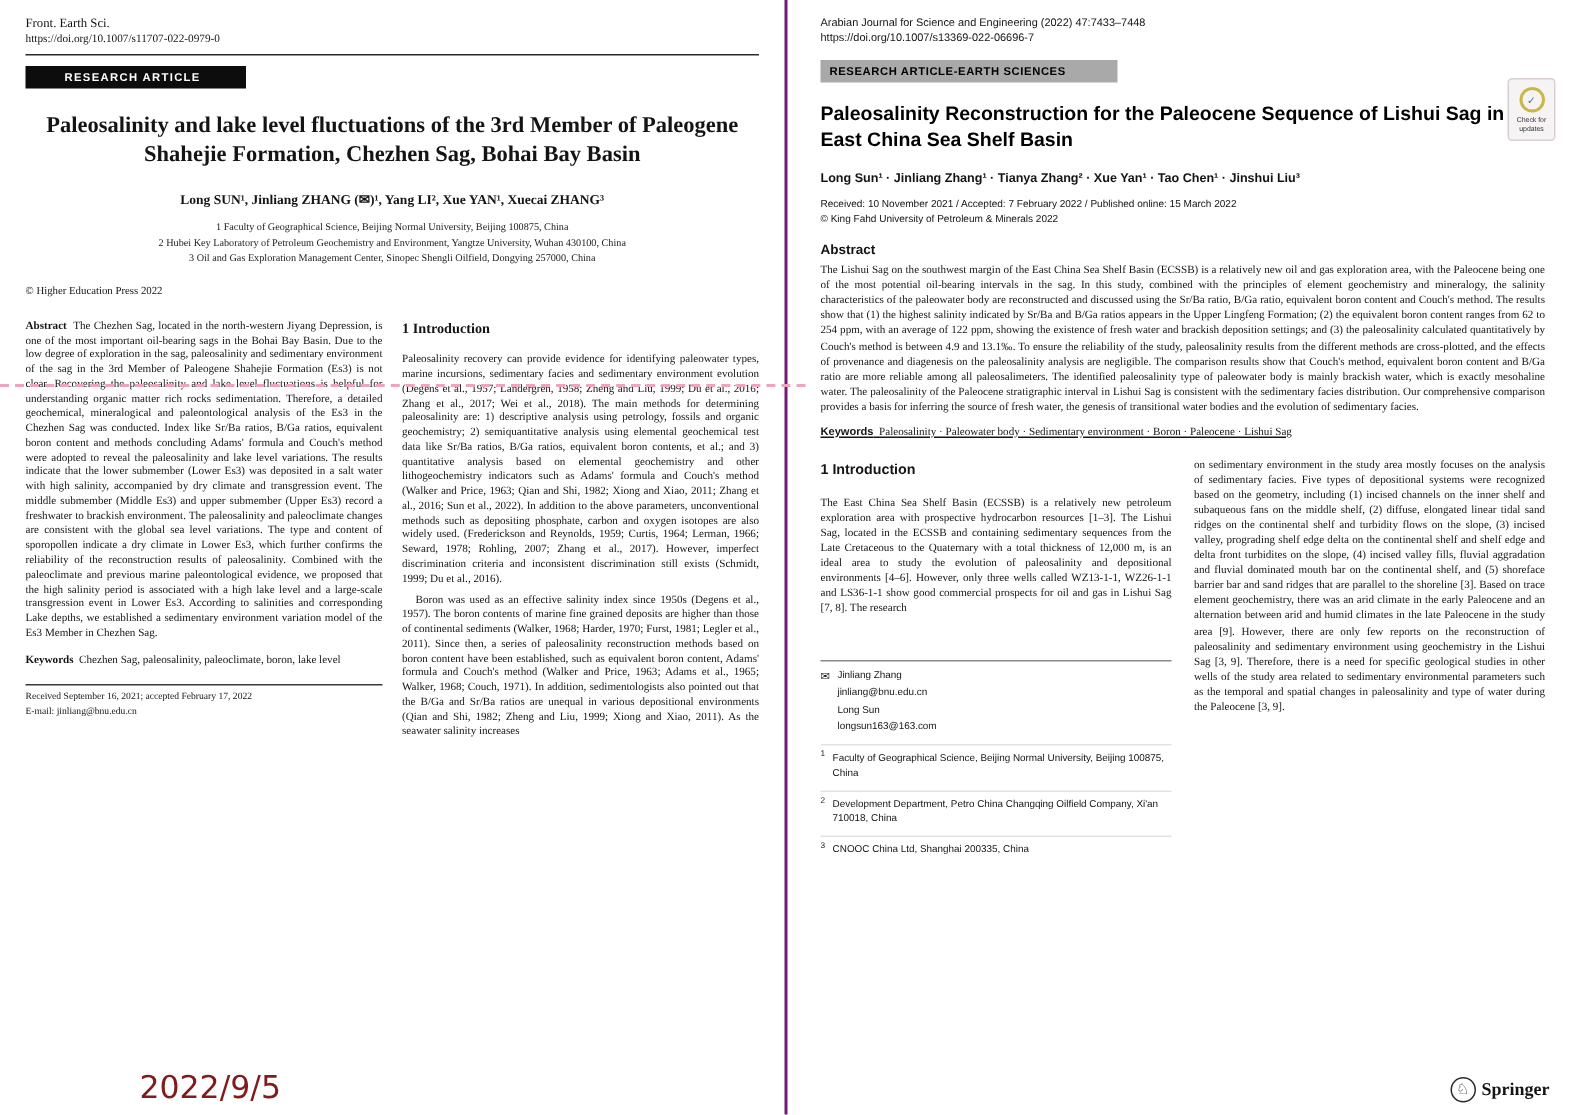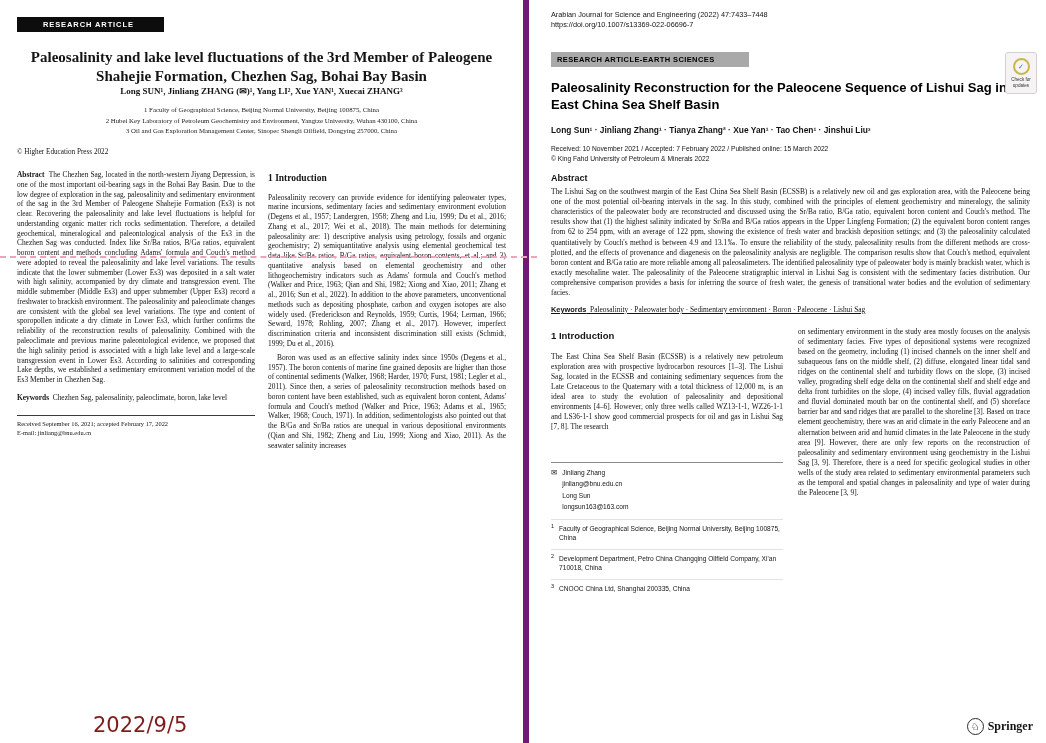--- a/index.html
+++ b/index.html
@@ -6,37 +6,37 @@
   body{
     position:relative;
     width:1046px;height:743px;
     background:#fdfdfd;
     font-family:"Liberation Serif",serif;
     color:#141414;
     overflow:hidden;
   }
   .page{position:absolute;top:0;height:743px;background:#fff;box-sizing:border-box;}
   #page-left{left:0;width:523px;padding:10px 17px 0 17px;}
-  #page-right{left:523px;width:523px;padding:10px 16px 0 22px;border-left:6px solid #701a75;}
+  #page-right{left:523px;width:523px;padding:10px 16px 0 22px;border-left:2px solid #701a75;}
 
   
   .l-head{border-bottom:1px solid #2a2a2a;padding-bottom:5px;}
   .l-journal{font-size:8.5px;line-height:1.3;}
   .l-doi{font-size:7.5px;line-height:1.3;}
   .badge-black{
     display:inline-block;background:#0d0d0d;color:#fff;
     font-family:"Liberation Sans",sans-serif;font-weight:bold;
     font-size:7.5px;letter-spacing:0.9px;
     padding:3px 30px 3px 26px;margin-top:7px;
   }
   .l-title{
     font-size:15px;font-weight:bold;text-align:center;
     margin:16px 4px 0 4px;line-height:1.28;
   }
-  .l-authors{font-size:9px;font-weight:bold;text-align:center;margin-top:0;}
+  .l-authors{font-size:9px;font-weight:bold;text-align:center;margin-top:15px;}
   .l-affils{font-size:6.8px;text-align:center;margin-top:9px;line-height:1.55;color:#222;}
   .l-copy{font-size:7.2px;margin-top:11px;}
   .dash-line{
     position:absolute;left:0;top:256px;width:537px;height:0;
     border-top:2px dashed #f0a4bc;z-index:6;
   }
   .l-cols{display:flex;gap:13px;margin-top:14px;}
   .l-col{width:245px;font-size:7.4px;line-height:1.32;text-align:justify;}
   .l-col p{margin:0;}
   .abstract-label,.keywords-label{font-weight:bold;}
@@ -47,21 +47,21 @@
   }
   .l-sec-head{font-size:9.5px;font-weight:bold;margin:2px 0 8px 0;}
   .indent{ text-indent:9px; }
 
   
   .r-head{font-family:"Liberation Sans",sans-serif;font-size:7.3px;line-height:1.35;}
   .badge-gray{
     display:inline-block;background:#a9a9a9;color:#000;
     font-family:"Liberation Sans",sans-serif;font-weight:bold;
     font-size:7.5px;letter-spacing:0.4px;
-    padding:3px 34px 3px 6px;margin-top:22px;
+    padding:3px 34px 3px 6px;margin-top:10px;
   }
   .check-badge{
     position:absolute;top:52px;right:9px;width:30px;height:40px;
     background:#f5f3f3;border:1px solid #d9cfcf;border-radius:3px;
     display:flex;flex-direction:column;align-items:center;justify-content:center;
     gap:2px;z-index:4;cursor:pointer;
   }
   .check-circle{
     width:13px;height:13px;border-radius:50%;
     border:2px solid #c8b84a;display:flex;align-items:center;justify-content:center;
@@ -106,20 +106,24 @@
   .watermark{
     position:absolute;left:93px;bottom:6px;
     font-family:"DejaVu Sans",sans-serif;font-size:21px;color:#7f1d1d;z-index:7;
   }
 </style>
 </head>
 <body>
 
 <div class="page" id="page-left">
 
+  <div class="l-head">
+    <div class="l-journal">Front. Earth Sci.</div>
+    <div class="l-doi">https://doi.org/10.1007/s11707-022-0979-0</div>
+  </div>
 
   <div class="badge-black">RESEARCH ARTICLE</div>
 
   <div class="l-title">Paleosalinity and lake level fluctuations of the 3rd Member of Paleogene Shahejie Formation, Chezhen Sag, Bohai Bay Basin</div>
 
   <div class="l-authors">Long SUN¹, Jinliang ZHANG (✉)¹, Yang LI², Xue YAN¹, Xuecai ZHANG³</div>
 
   <div class="l-affils">
     <div>1 Faculty of Geographical Science, Beijing Normal University, Beijing 100875, China</div>
     <div>2 Hubei Key Laboratory of Petroleum Geochemistry and Environment, Yangtze University, Wuhan 430100, China</div>

